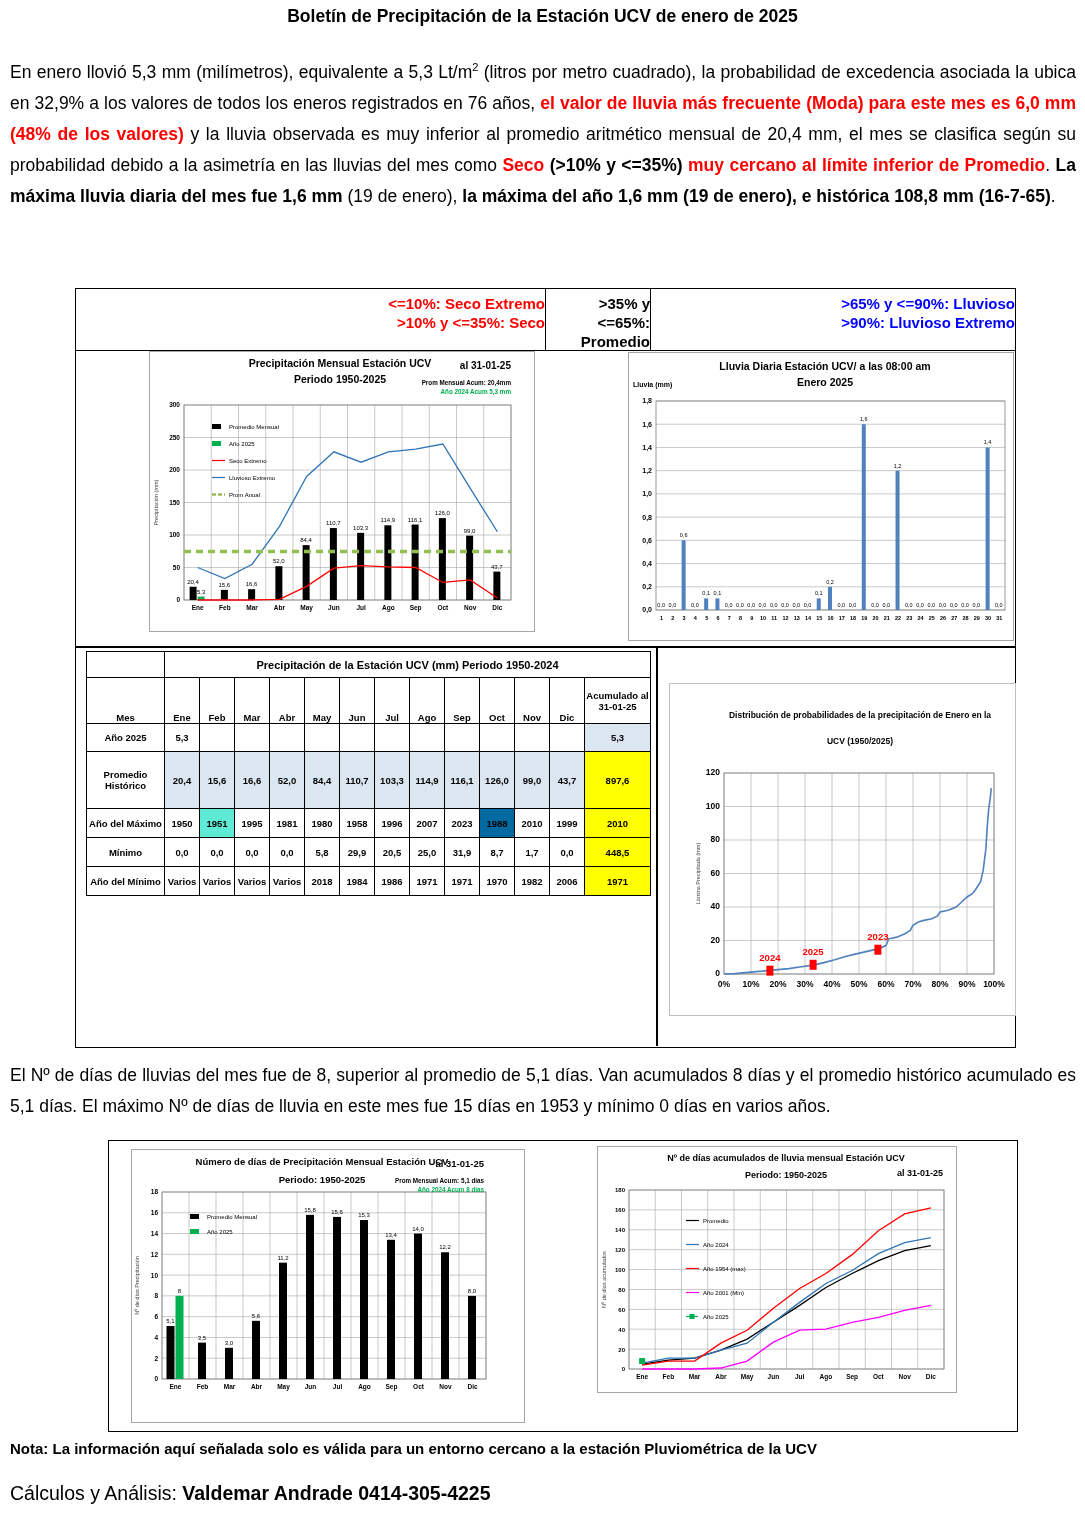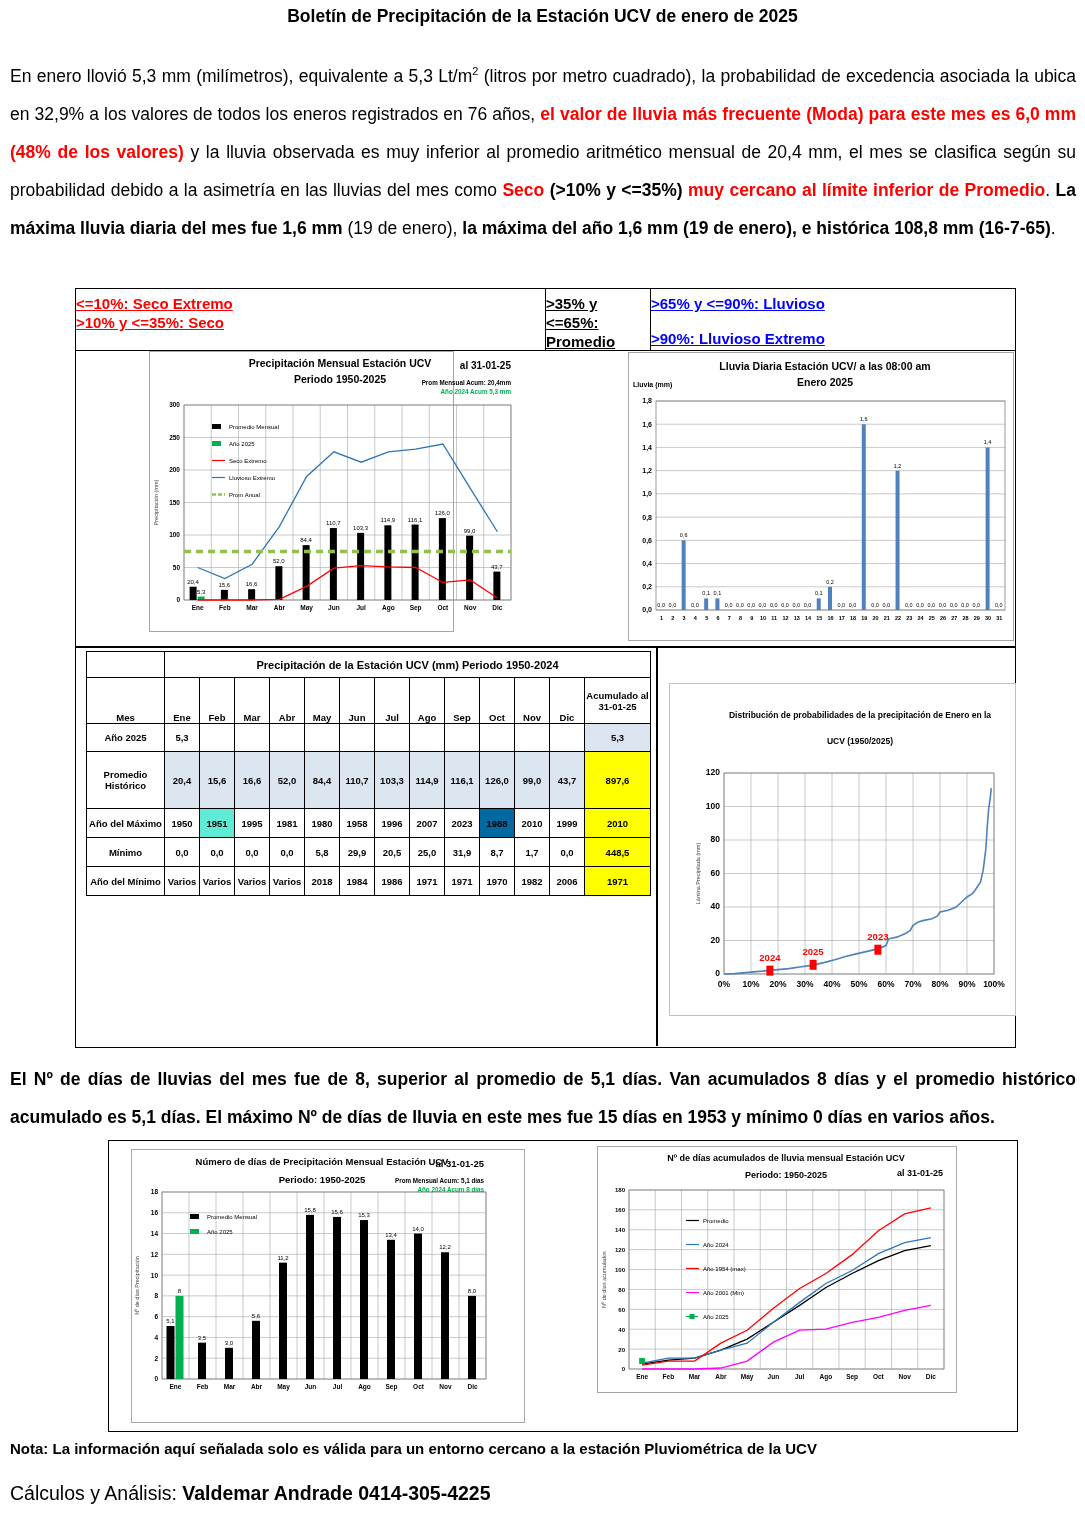--- a/index.html
+++ b/index.html
@@ -1,36 +1,36 @@
 <!DOCTYPE html>
 <html><head>
 <meta charset="utf-8">
 <style>
   html,body{margin:0;padding:0;background:#fff;}
   #page{position:relative;width:1085px;height:1531px;background:#fff;
         font-family:"Liberation Sans",sans-serif;color:#000;overflow:hidden;}
   #doc-title{position:absolute;top:6px;left:0;width:100%;text-align:center;
         font-size:17.5px;font-weight:bold;margin:0;}
-  .para{position:absolute;margin:0;text-align:justify;font-size:17.5px;line-height:38px;}
+  .para{position:absolute;margin:0;text-align:justify;font-size:17.5px;line-height:31px;}
   #para1{left:10px;top:52px;width:1066px;}
-  #para2{left:10px;top:1060px;width:1066px;font-weight:bold;}
+  #para2{left:10px;top:1060px;width:1066px;}
   .rb{color:#FF0000;font-weight:bold;}
   .b{font-weight:bold;}
   sup{font-size:11px;}
   #mainbox{position:absolute;left:75px;top:288px;width:941px;height:760px;
         border:1.5px solid #000;box-sizing:border-box;}
   .legendrow{position:absolute;left:0;top:0;width:100%;height:62px;
         border-bottom:1.5px solid #000;box-sizing:border-box;display:flex;}
-  .lcell{box-sizing:border-box;display:flex;flex-direction:column;align-items:flex-start;
-        padding-top:5px;font-weight:bold;font-size:15px;line-height:19px;text-align:center;text-decoration:underline;}
+  .lcell{box-sizing:border-box;display:flex;flex-direction:column;align-items:flex-end;
+        padding-top:5px;font-weight:bold;font-size:15px;line-height:19px;text-align:center;}
   .lcell.c1{width:470px;border-right:1.5px solid #000;}
   .lcell.c2{width:105px;border-right:1.5px solid #000;}
-  .lcell.c3{flex:1;gap:16px;}
+  .lcell.c3{flex:1;}
   .chartbox{position:absolute;background:#fff;border:1px solid #A6A6A6;box-sizing:border-box;}
-  #chart0{left:73px;top:62px;width:305px;height:281px;}
+  #chart0{left:73px;top:62px;width:386px;height:281px;}
   #chart1{left:552px;top:63px;width:386px;height:289px;}
   #chart2{left:593px;top:394px;width:347px;height:333px;border-color:#BFBFBF;}
   .hdiv{position:absolute;left:0;top:357px;width:100%;height:1.5px;background:#000;}
   .vdiv{position:absolute;left:580px;top:357px;width:1.5px;height:400px;background:#000;}
   #datatable{position:absolute;left:10px;top:362px;border-collapse:collapse;table-layout:fixed;}
   #datatable td{border:1.5px solid #000;text-align:center;font-weight:bold;
         font-size:9.5px;padding:0 1px;overflow:hidden;}
   #bottombox{position:absolute;left:108px;top:1140px;width:910px;height:292px;
         border:1.5px solid #000;box-sizing:border-box;}
   #chart3{left:22px;top:8px;width:394px;height:274px;}

